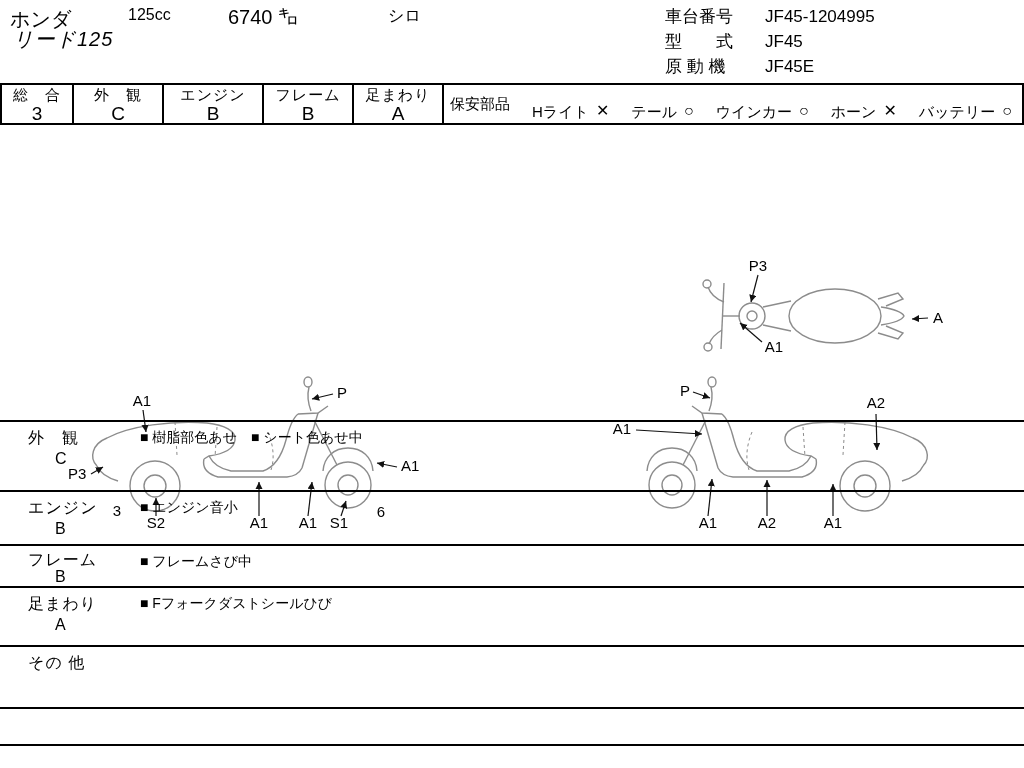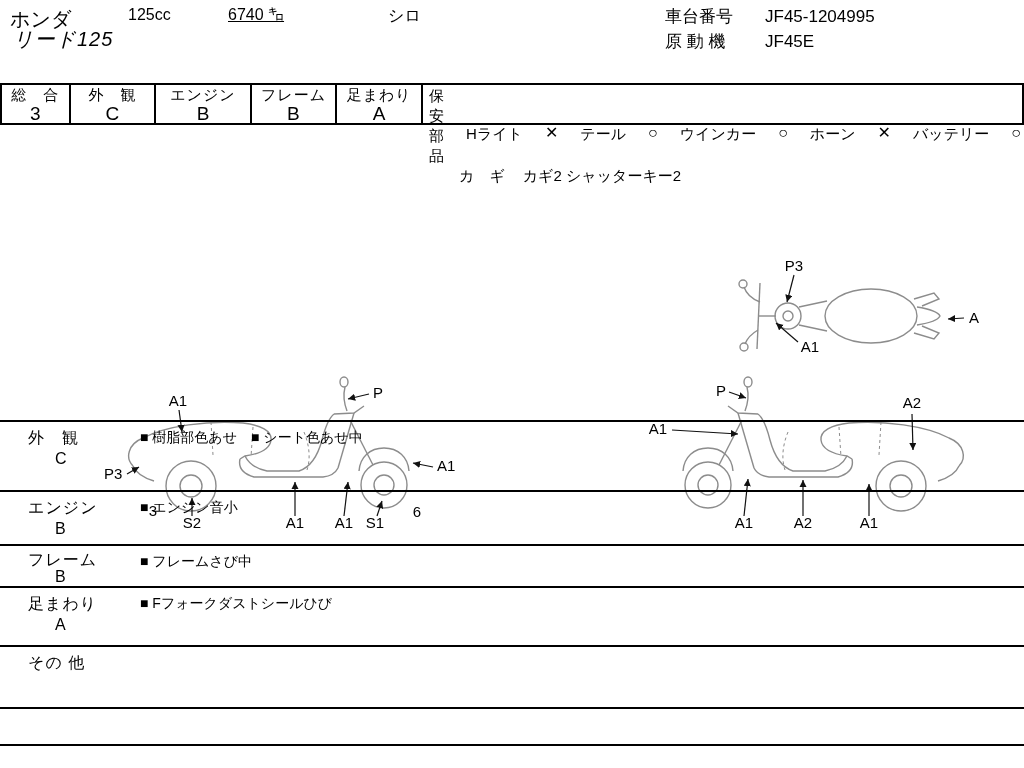--- a/index.html
+++ b/index.html
@@ -8,43 +8,43 @@
     width:1024px; height:768px;
     font-family:"Liberation Sans", sans-serif;
     color:#000;
   }
   .sheet { position:relative; width:1024px; height:768px; background:#fff; overflow:hidden; }
 
   
   .top { position:absolute; left:0; top:0; width:1024px; height:83px; }
   .maker    { position:absolute; left:10px;  top:6px; font-size:20px; }
   .disp     { position:absolute; left:128px; top:6px; font-size:16px; }
-  .mileage  { position:absolute; left:228px; top:6px; font-size:16px;text-decoration:underline; }
+  .mileage  { position:absolute; left:228px; top:6px; font-size:20px; }
   .color    { position:absolute; left:388px; top:6px; font-size:16px; }
   .model-name { position:absolute; left:13px; top:26px; font-size:20px; letter-spacing:1px;font-style:italic; }
   .top-right { position:absolute; left:665px; top:4px; font-size:17px; }
   .tr-row   { display:flex; line-height:25px; }
   .tr-label { width:100px; }
 
   
   .grade-row { position:absolute; left:0; top:83px; width:1024px; height:42px;
                display:flex; border-top:2px solid #000; border-bottom:2px solid #000; }
   .gcell { border-right:2px solid #000; text-align:center; padding-top:1px; }
   .gcell.first { border-left:2px solid #000; }
   .g1{width:74px}.g2{width:90px}.g3{width:100px}.g4{width:90px}.g5{width:90px}
   .glabel { font-size:15px; line-height:18px; letter-spacing:1px; }
   .gvalue { font-size:19px; line-height:19px; }
   .safety { flex:1; border-right:2px solid #000; padding:1px 1px 0 6px; }
   .s-line1 { display:flex; align-items:center; font-size:15px; line-height:20px; }
-  .s-item  { margin-left:22px; display:flex; gap:22px; white-space:nowrap;margin-top:16px; }
+  .s-item  { margin-left:22px; display:flex; gap:7px; white-space:nowrap;margin-top:16px; }
   .s-status { font-size:16px; line-height:18px; }
   .s-line2 { display:flex; gap:18px; font-size:15px; line-height:19px; padding-left:30px; }
 
   
-  .diagrams { position:absolute; left:0; top:125px; width:812px; height:295px;margin-left:36px; }
+  .diagrams { position:absolute; left:0; top:125px; width:812px; height:295px; }
   svg.diag { position:absolute; overflow:visible; }
   .sketch path, .sketch circle, .sketch ellipse { fill:none; stroke:#8c8c8c; stroke-width:1.4; }
   .sketch .dash { stroke-dasharray:3,3; stroke-width:1; }
   .leader { stroke:#111; stroke-width:1.2; fill:none; }
   .lbl { font-size:15px; fill:#000; }
 
   
   .notes { position:absolute; left:0; top:420px; width:1024px; border-top:2px solid #000; }
   .note-row { position:relative; border-bottom:2px solid #000; }
   .r1{height:70px}.r2{height:54px}.r3{height:42px}.r4{height:59px}.r5{height:62px}
@@ -65,20 +65,24 @@
     <span class="mileage">6740 ㌔</span>
     <span class="color">シロ</span>
     <div class="model-name">リード125</div>
 
     <div class="top-right">
       <div class="tr-row">
         <span class="tr-label">車台番号</span>
         <span class="tr-value">JF45-1204995</span>
       </div>
       <div class="tr-row">
+        <span class="tr-label">型　　式</span>
+        <span class="tr-value">JF45</span>
+      </div>
+      <div class="tr-row">
         <span class="tr-label">原 動 機</span>
         <span class="tr-value">JF45E</span>
       </div>
     </div>
   </div>
 
   <div class="grade-row">
     <div class="gcell first g1">
       <div class="glabel">総　合</div>
       <div class="gvalue">3</div>
@@ -115,24 +119,20 @@
           <span class="s-status">○</span>
         </span>
         <span class="s-item">
           <span>ホーン</span>
           <span class="s-status">✕</span>
         </span>
         <span class="s-item">
           <span>バッテリー</span>
           <span class="s-status">○</span>
         </span>
-      </div>
-      <div class="s-line2">
-        <span>カ　ギ</span>
-        <span>カギ2 シャッターキー2</span>
       </div>
     </div>
   </div>
 
   <div class="diagrams">
 
     <svg class="diag" style="left:688px; top:132px;" width="262" height="108" viewBox="0 0 262 108">
       <defs>
         <marker id="aT" markerWidth="7" markerHeight="7" refX="6" refY="3" orient="auto">
           <path d="M0,0 L6,3 L0,6 Z" fill="#111"></path>

